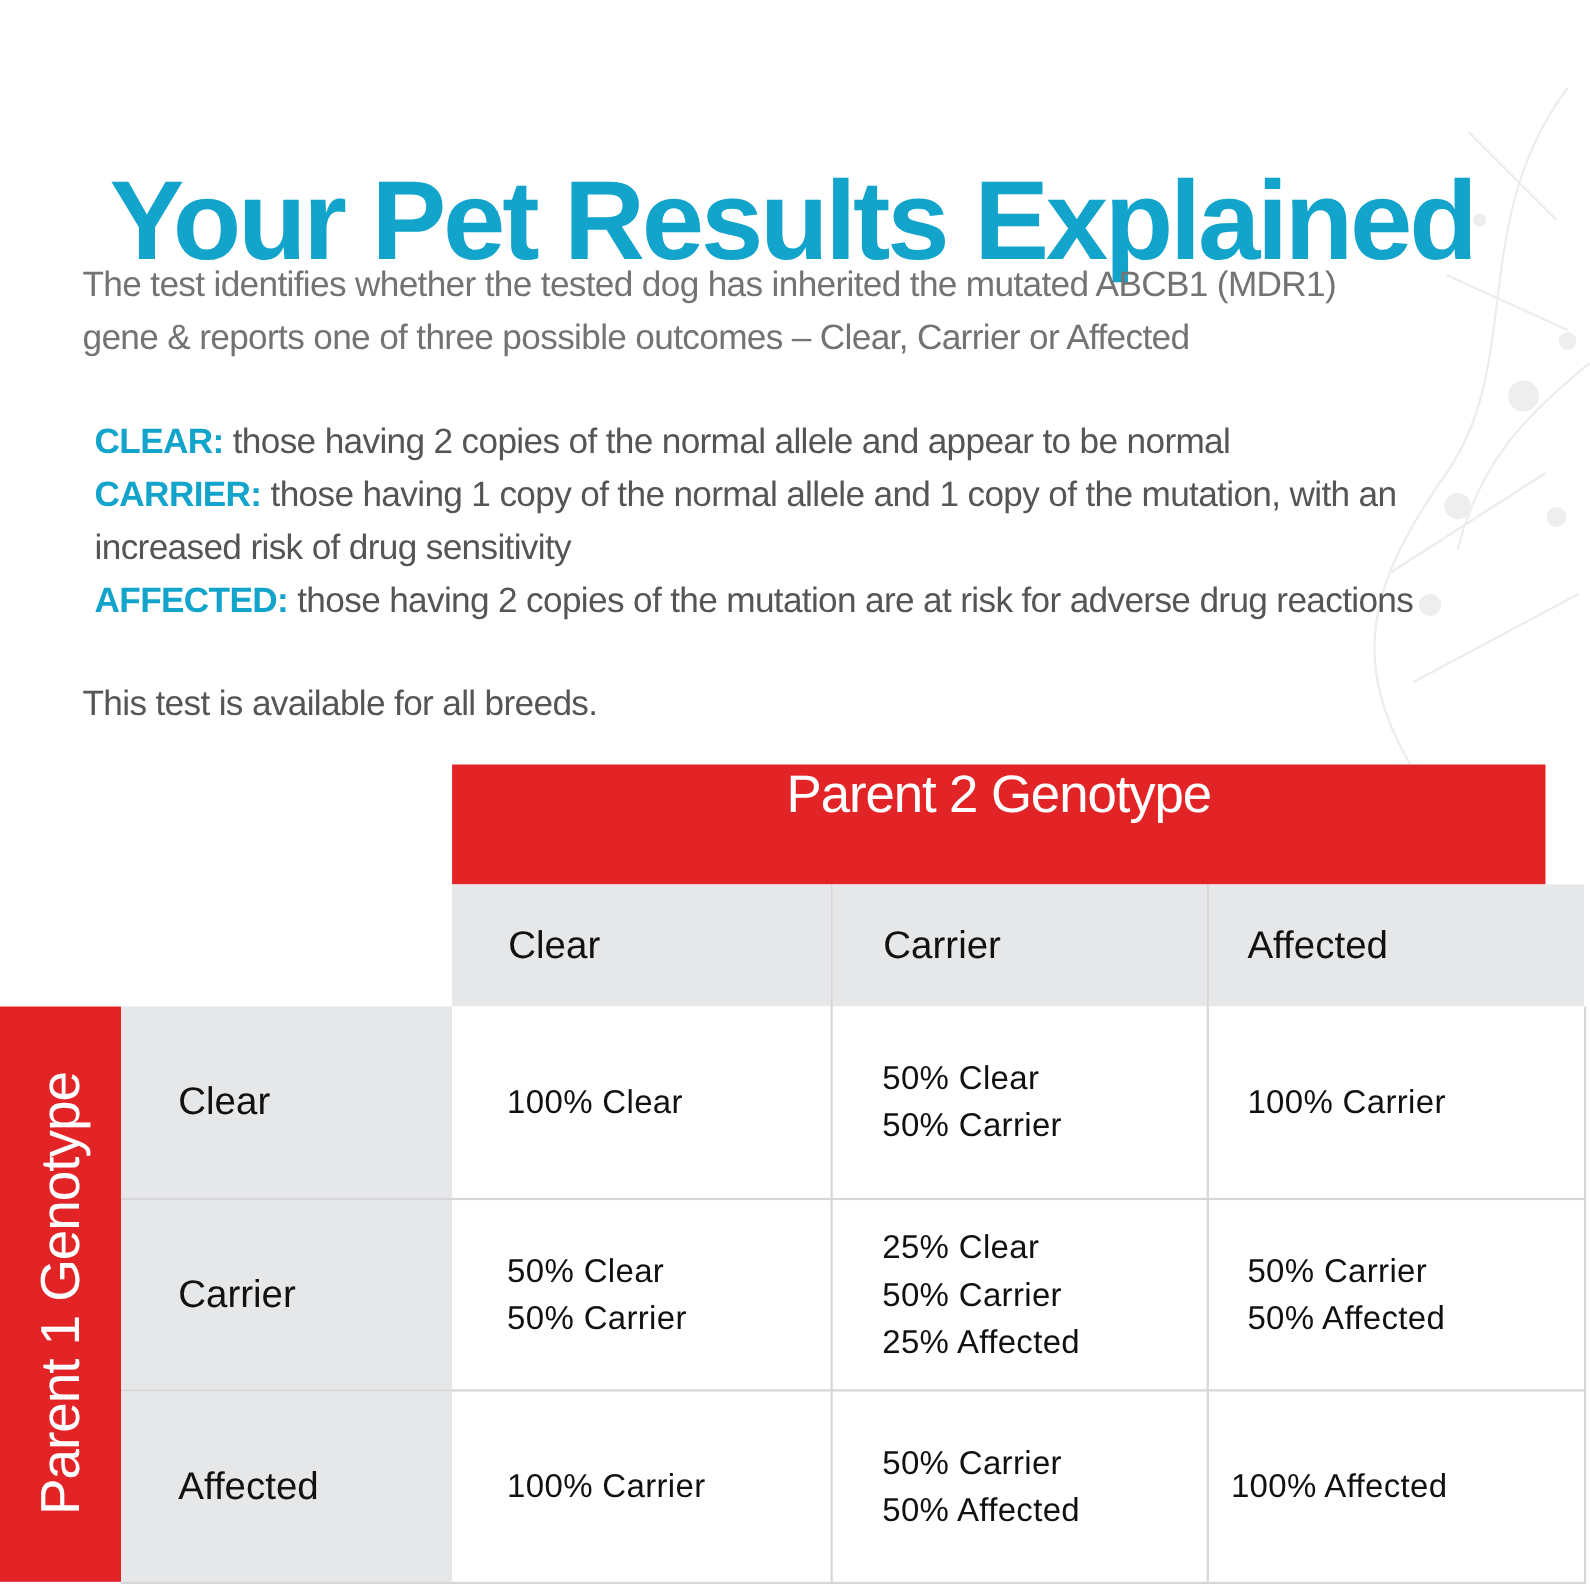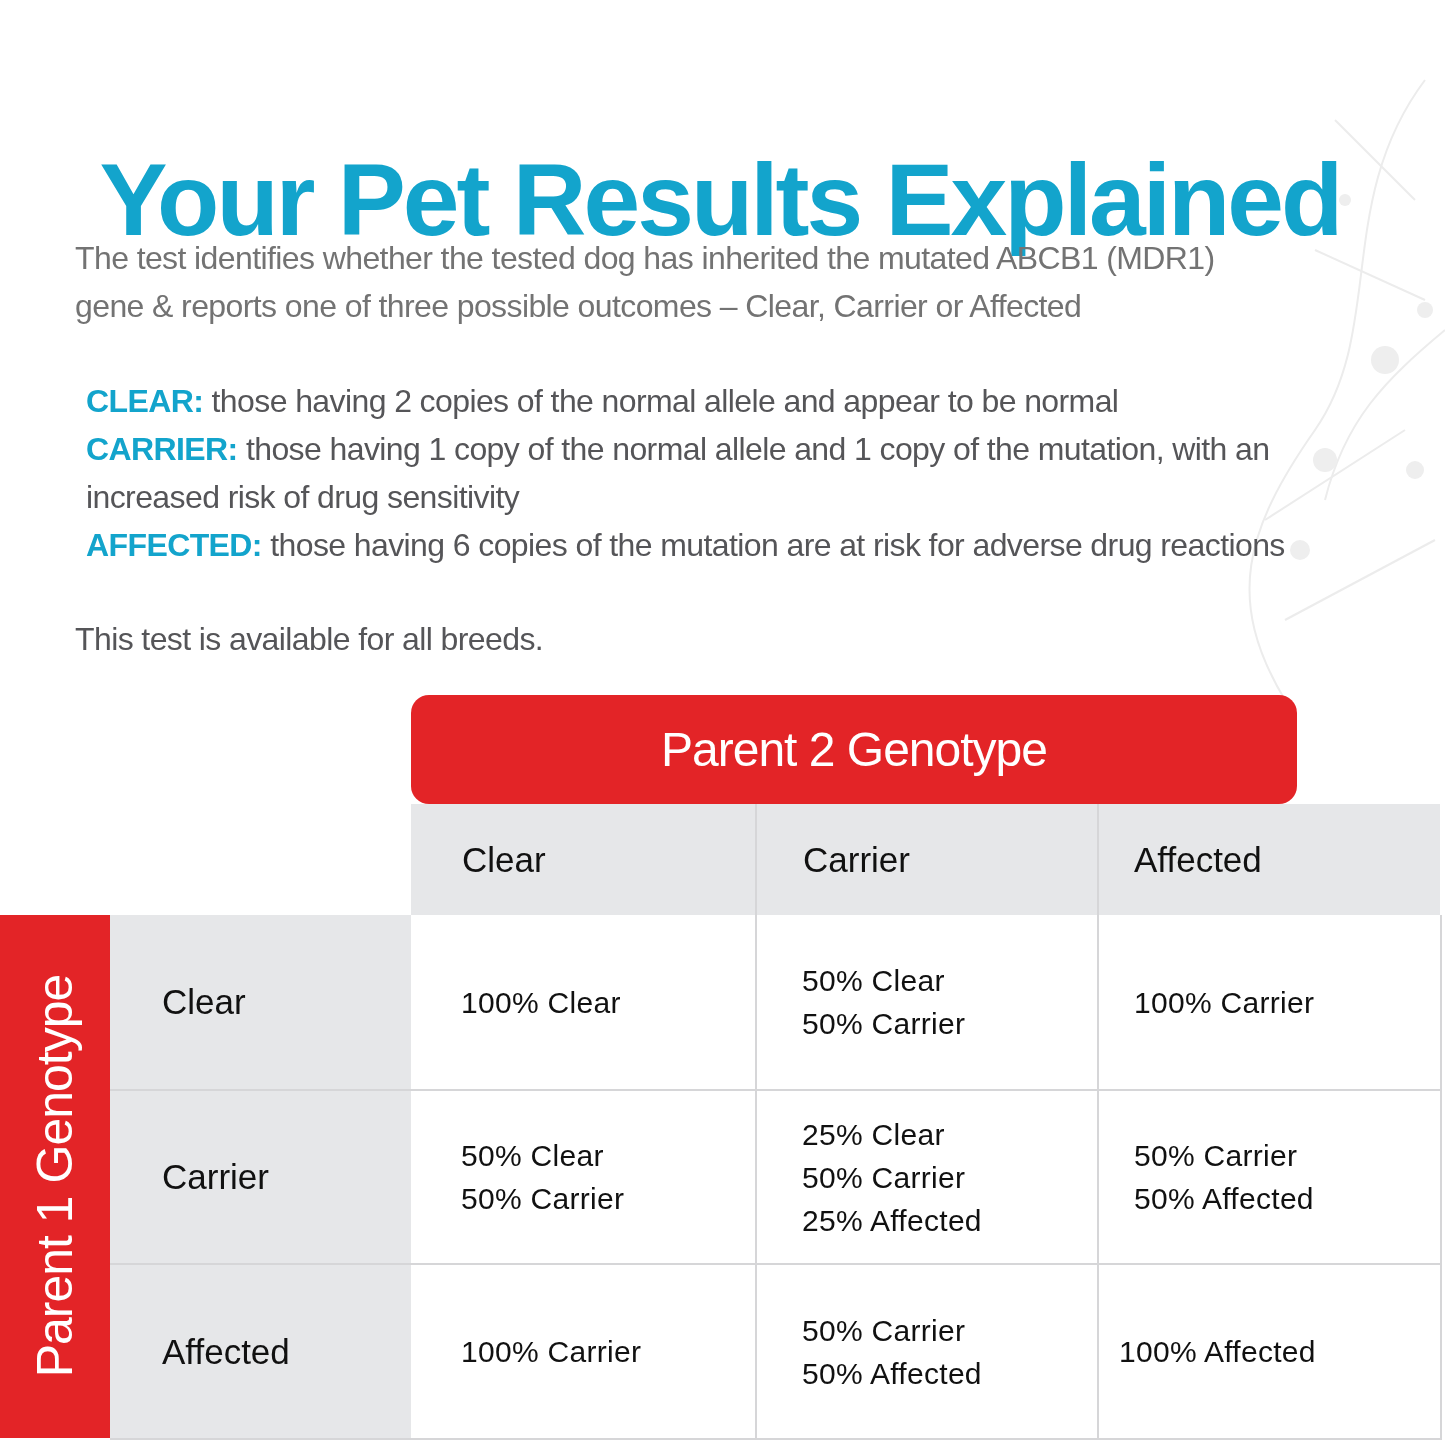--- a/index.html
+++ b/index.html
@@ -68,30 +68,28 @@
       font-size: 32px;
       letter-spacing: -0.6px;
       line-height: 48px;
       color: #555558;
     }
     
     .p2-header {
       position: absolute;
       left: 411px;
       top: 695px;
-      width: 886px;
+      width: 994px;
       height: 109px;
       background: var(--red);
       color: #ffffff;
       display: flex;
-      align-items: center;
       justify-content: center;
       font-size: 48px;
       letter-spacing: -1px;
-      border-radius: 18px;
     }
     .col-header {
       position: absolute;
       top: 804px;
       height: 111px;
       background: #e6e7e9;
       display: flex;
       align-items: center;
       font-size: 35px;
       color: #111111;
@@ -176,21 +174,21 @@
 <h1 class="title">Your Pet Results Explained</h1>
 
 <div class="intro">
   <div>The test identifies whether the tested dog has inherited the mutated ABCB1 (MDR1)</div>
   <div>gene &amp; reports one of three possible outcomes – Clear, Carrier or Affected</div>
 </div>
 
 <div class="defs">
   <div><span class="term">CLEAR:</span><span> those having 2 copies of the normal allele and appear to be normal</span></div>
   <div><span class="term">CARRIER:</span><span> those having 1 copy of the normal allele and 1 copy of the mutation, with an increased risk of drug sensitivity</span></div>
-  <div><span class="term">AFFECTED:</span><span> those having 6 copies of the mutation are at risk for adverse drug reactions</span></div>
+  <div><span class="term">AFFECTED:</span><span> those having 2 copies of the mutation are at risk for adverse drug reactions</span></div>
 </div>
 
 <div class="avail">This test is available for all breeds.</div>
 
 <div class="p2-header">
   <span>Parent 2 Genotype</span>
 </div>
 
 <div class="col-header" style="left:411px; width:344px; padding-left:51px;">
     <span>Clear</span>

